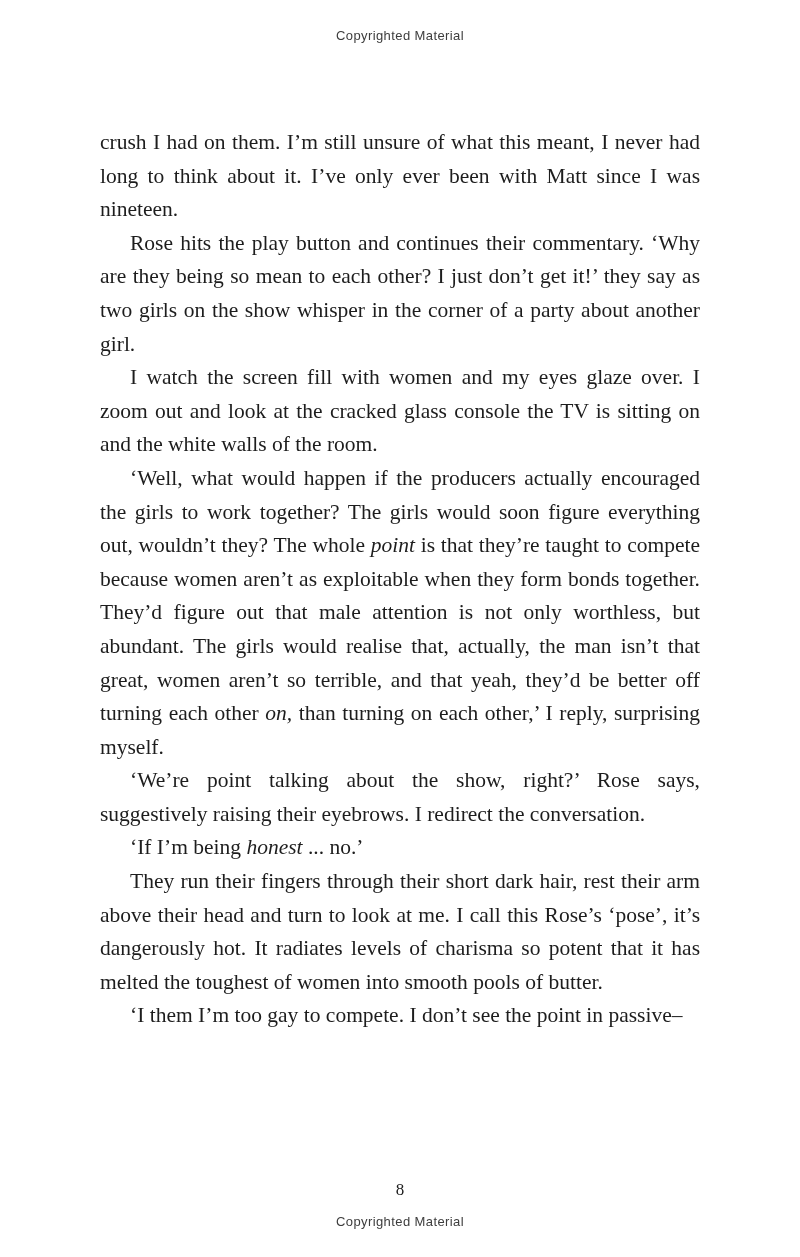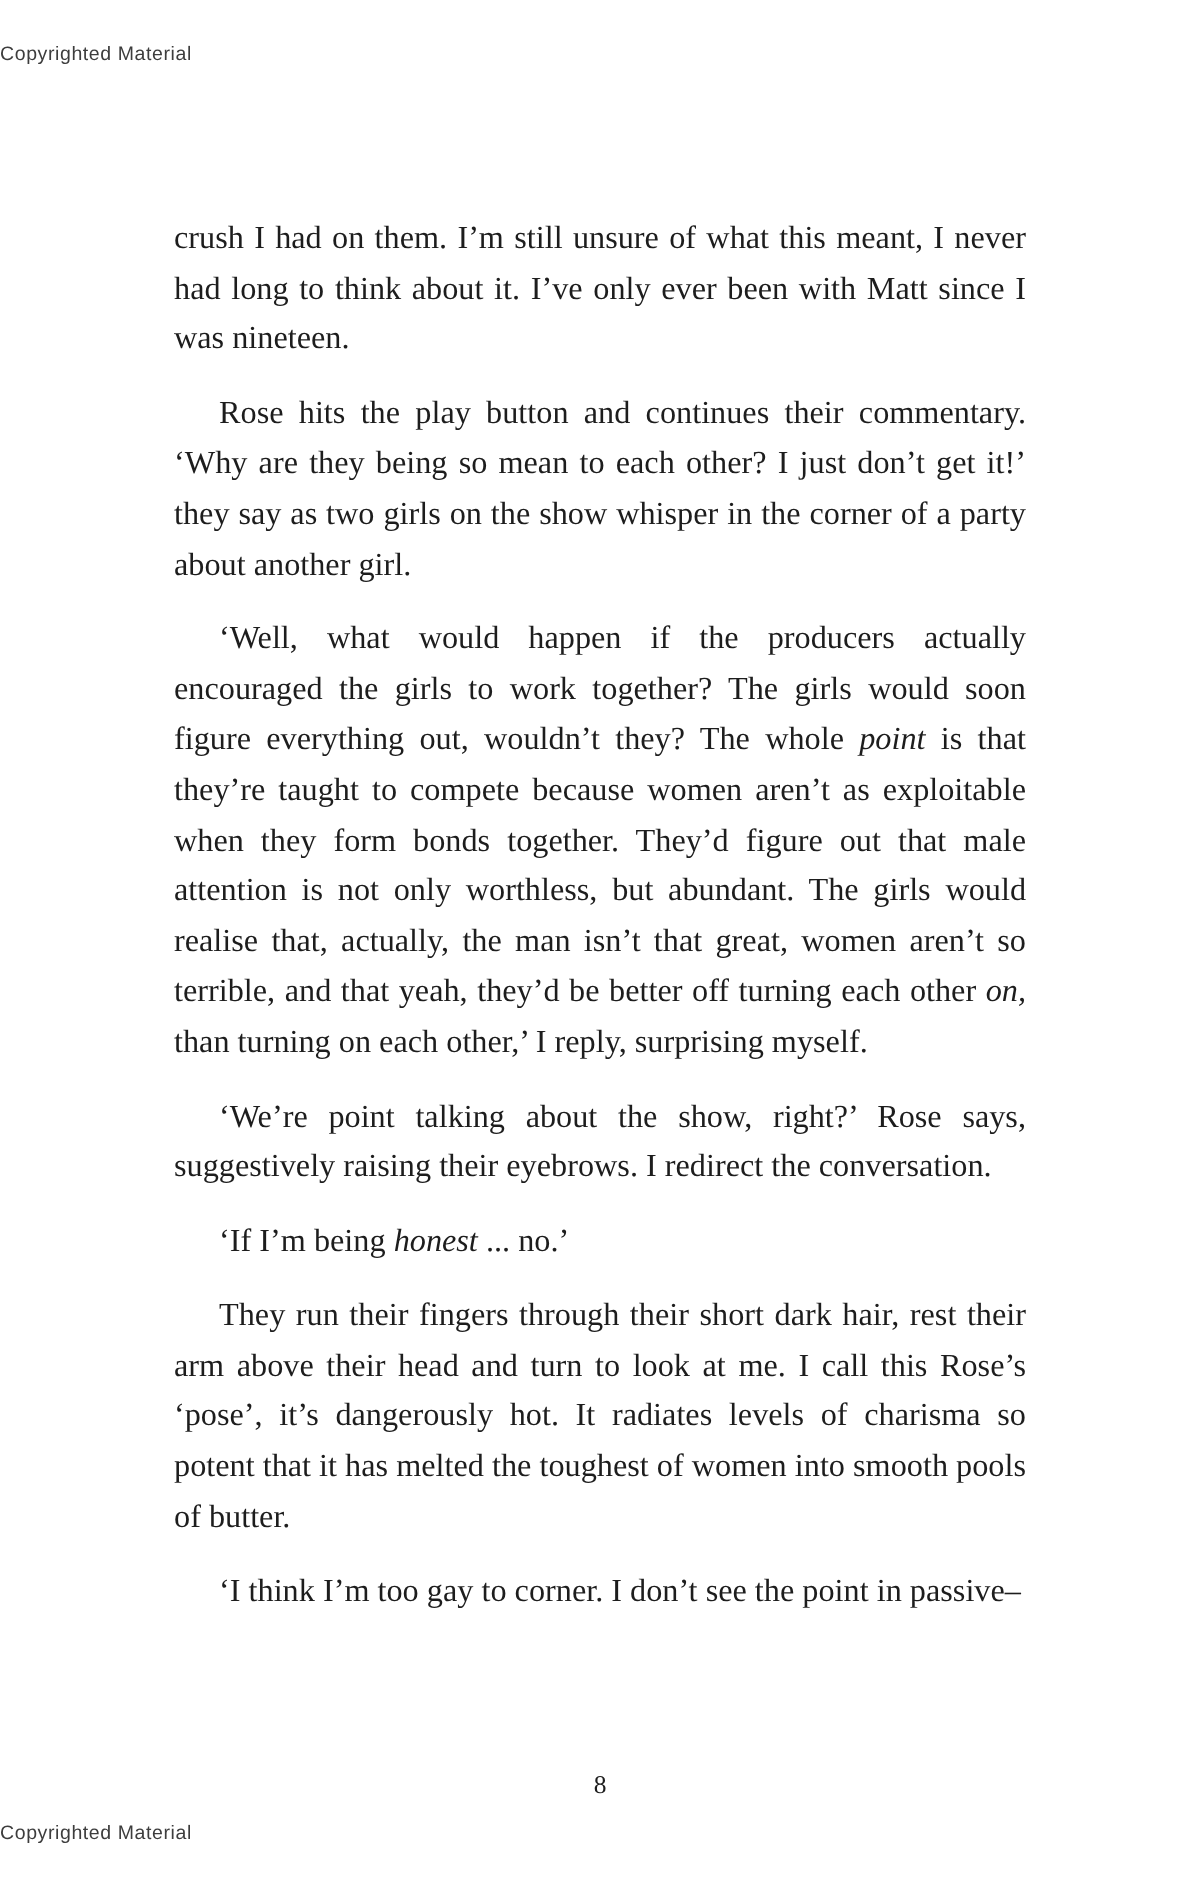--- a/index.html
+++ b/index.html
@@ -13,39 +13,39 @@
     height: 1257px;
     background: #ffffff;
     overflow: hidden;
     font-family: "Liberation Serif", serif;
     color: #1d1d1d;
   }
   .notice {
     position: absolute;
     left: 0;
     width: 100%;
-    text-align: left;
+    text-align: center;
     font-family: "Liberation Sans", sans-serif;
     font-size: 13px;
     color: #3d3d3d;
     letter-spacing: 0.4px;
   }
   .notice.top { top: 28px; }
   .notice.bottom { top: 1214px; }
   .body-text {
     position: absolute;
     top: 126px;
     left: 100px;
     width: 600px;
     font-size: 21.5px;
     line-height: 33.6px;
     text-align: justify;
     color: #1d1d1d;
   }
-  .para { margin: 16px; }
+  .para { margin: 0; }
   .para.indent { text-indent: 30px; }
   .para em { }
   .page-number {
     position: absolute;
     left: 0;
     top: 1180px;
     width: 100%;
     text-align: center;
     font-family: "Liberation Serif", serif;
     font-size: 17px;
@@ -54,23 +54,24 @@
 </style>
 </head>
 <body>
 
 <div class="page">
   <div class="notice top">Copyrighted Material</div>
 
   <div class="body-text">
       <p class="para"><span>crush I had on them. I’m still unsure of what this meant, I never had long to think about it. I’ve only ever been with Matt since I was nineteen.</span></p>
       <p class="para indent"><span>Rose hits the play button and continues their commentary. ‘Why are they being so mean to each other? I just don’t get it!’ they say as two girls on the show whisper in the corner of a party about another girl.</span></p>
+      <p class="para indent"><span>I watch the screen fill with women and my eyes glaze over. I zoom out and look at the cracked glass console the TV is sitting on and the white walls of the room.</span></p>
       <p class="para indent"><span>‘Well, what would happen if the producers actually encouraged the girls to work together? The girls would soon figure everything out, wouldn’t they? The whole </span><em>point</em><span> is that they’re taught to compete because women aren’t as exploitable when they form bonds together. They’d figure out that male attention is not only worthless, but abundant. The girls would realise that, actually, the man isn’t that great, women aren’t so terrible, and that yeah, they’d be better off turning each other </span><em>on,</em><span> than turning on each other,’ I reply, surprising myself.</span></p>
       <p class="para indent"><span>‘We’re point talking about the show, right?’ Rose says, suggestively raising their eyebrows. I redirect the conversation.</span></p>
       <p class="para indent"><span>‘If I’m being </span><em>honest</em><span> ... no.’</span></p>
       <p class="para indent"><span>They run their fingers through their short dark hair, rest their arm above their head and turn to look at me. I call this Rose’s ‘pose’, it’s dangerously hot. It radiates levels of charisma so potent that it has melted the toughest of women into smooth pools of butter.</span></p>
-      <p class="para indent"><span>‘I think I’m too gay to corner. I don’t see the point in passive–</span></p>
+      <p class="para indent"><span>‘I them I’m too gay to compete. I don’t see the point in passive–</span></p>
     </div>
 
   <div class="page-number">8</div>
 
   <div class="notice bottom">Copyrighted Material</div>
 </div>
 
 </body></html>

